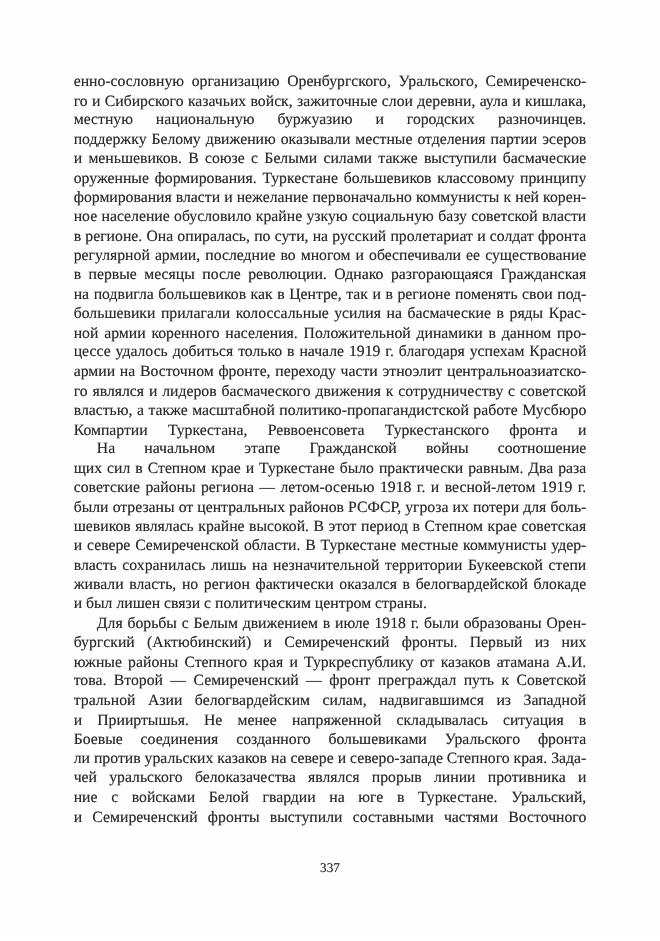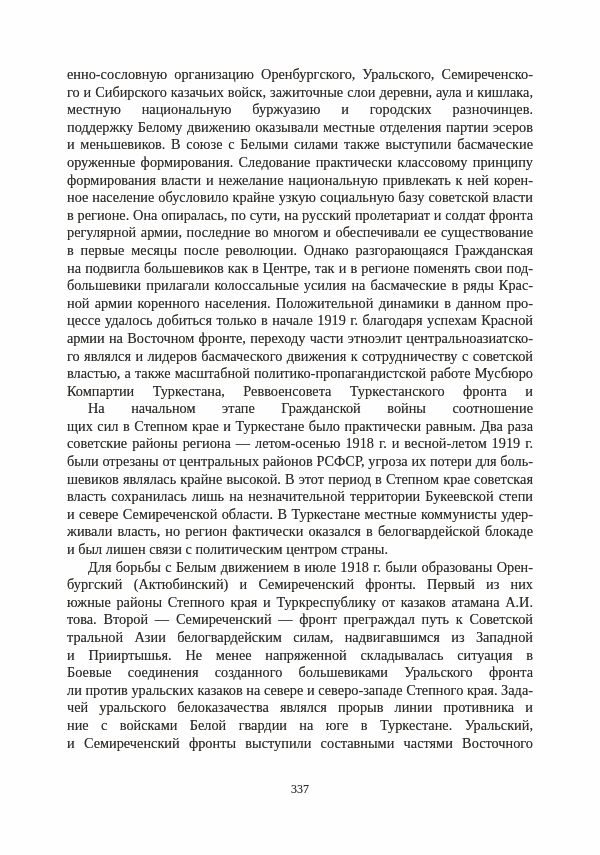--- a/index.html
+++ b/index.html
@@ -58,43 +58,43 @@
 <body>
 
 <div class="page">
   <div class="text-block">
       <div class="paragraph">
         <div class="line">енно-сословную организацию Оренбургского, Уральского, Семиреченско-</div>
         <div class="line">го и Сибирского казачьих войск, зажиточные слои деревни, аула и кишлака,</div>
         <div class="line">местную национальную буржуазию и городских разночинцев. Значительную</div>
         <div class="line">поддержку Белому движению оказывали местные отделения партии эсеров</div>
         <div class="line">и меньшевиков. В союзе с Белыми силами также выступили басмаческие во-</div>
-        <div class="line">оруженные формирования. Следование практически классовому принципу</div>
-        <div class="line">формирования власти и нежелание национальную привлекать к ней корен-</div>
+        <div class="line">оруженные формирования. Туркестане большевиков классовому принципу</div>
+        <div class="line">формирования власти и нежелание первоначально коммунисты к ней корен-</div>
         <div class="line">ное население обусловило крайне узкую социальную базу советской власти</div>
         <div class="line">в регионе. Она опиралась, по сути, на русский пролетариат и солдат фронта</div>
         <div class="line">регулярной армии, последние во многом и обеспечивали ее существование</div>
         <div class="line">в первые месяцы после революции. Однако разгорающаяся Гражданская вой-</div>
         <div class="line">на подвигла большевиков как в Центре, так и в регионе поменять свои под-</div>
         <div class="line">большевики прилагали колоссальные усилия на басмаческие в ряды Крас-</div>
         <div class="line">ной армии коренного населения. Положительной динамики в данном про-</div>
         <div class="line">цессе удалось добиться только в начале 1919 г. благодаря успехам Красной</div>
         <div class="line">армии на Восточном фронте, переходу части этноэлит центральноазиатско-</div>
         <div class="line">го являлся и лидеров басмаческого движения к сотрудничеству с советской</div>
         <div class="line">властью, а также масштабной политико-пропагандистской работе Мусбюро</div>
         <div class="line last">Компартии Туркестана, Реввоенсовета Туркестанского фронта и Казревкома.</div>
       </div>
       <div class="paragraph">
         <div class="line indent">На начальном этапе Гражданской войны соотношение противоборствую-</div>
         <div class="line">щих сил в Степном крае и Туркестане было практически равным. Два раза</div>
         <div class="line">советские районы региона — летом-осенью 1918 г. и весной-летом 1919 г. —</div>
         <div class="line">были отрезаны от центральных районов РСФСР, угроза их потери для боль-</div>
         <div class="line">шевиков являлась крайне высокой. В этот период в Степном крае советская</div>
+        <div class="line">и севере Семиреченской области. В Туркестане местные коммунисты удер-</div>
         <div class="line">власть сохранилась лишь на незначительной территории Букеевской степи</div>
-        <div class="line">и севере Семиреченской области. В Туркестане местные коммунисты удер-</div>
         <div class="line">живали власть, но регион фактически оказался в белогвардейской блокаде</div>
         <div class="line last">и был лишен связи с политическим центром страны.</div>
       </div>
       <div class="paragraph">
         <div class="line indent">Для борьбы с Белым движением в июле 1918 г. были образованы Орен-</div>
         <div class="line">бургский (Актюбинский) и Семиреченский фронты. Первый из них защищал</div>
         <div class="line">южные районы Степного края и Туркреспублику от казаков атамана А.И. Ду-</div>
         <div class="line">това. Второй — Семиреченский — фронт преграждал путь к Советской Цен-</div>
         <div class="line">тральной Азии белогвардейским силам, надвигавшимся из Западной Сибири</div>
         <div class="line">и Прииртышья. Не менее напряженной складывалась ситуация в Приуралье.</div>

